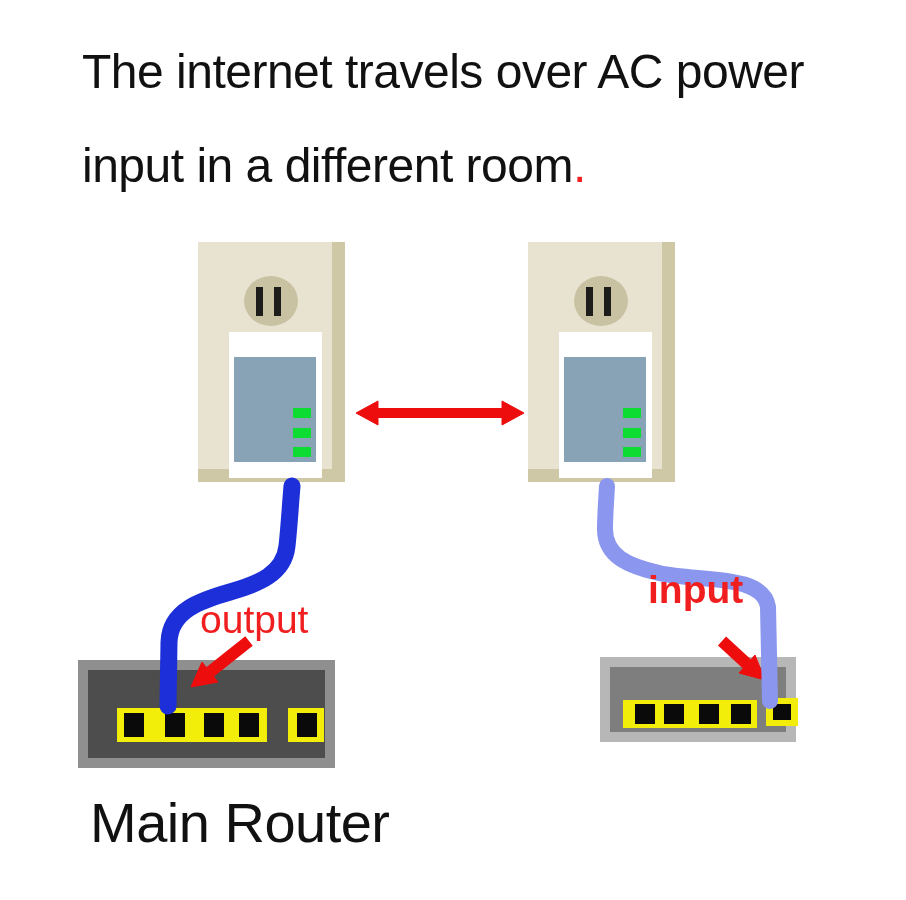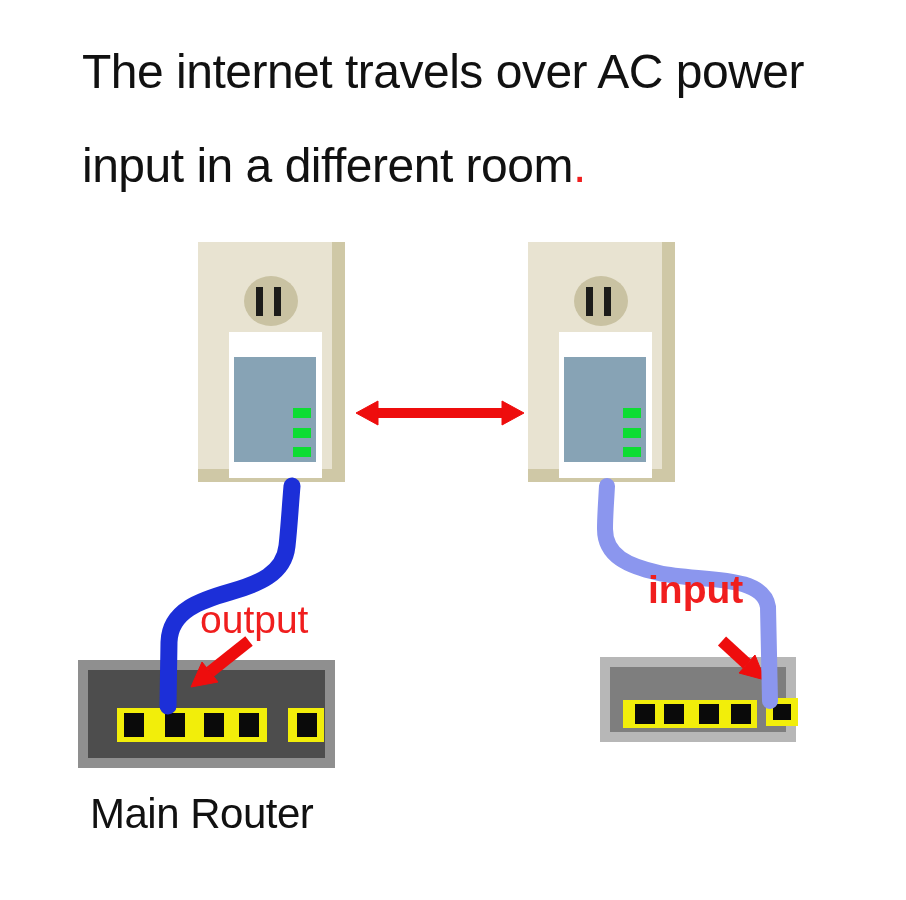--- a/index.html
+++ b/index.html
@@ -65,21 +65,21 @@
   .overlay{position:absolute;left:0;top:0;width:906px;height:900px;pointer-events:none;}
   .double-arrow{stroke:var(--red-arrow);fill:var(--red-arrow);}
   .annot-arrow{stroke:var(--red-arrow);fill:var(--red-arrow);}
   .cable-main{stroke:var(--cable-main);fill:none;stroke-width:17;stroke-linecap:round;}
   .cable-second{stroke:var(--cable-second);fill:none;stroke-width:16;stroke-linecap:round;}
 
   
   .annot-label{position:absolute;font-size:39px;color:var(--red-text);}
   .annot-label.output{left:200px;top:598px;}
   .annot-label.input{left:648px;top:568px;font-weight:bold;}
-  .caption{position:absolute;font-size:42px;color:var(--text);letter-spacing:-0.5px;}
+  .caption{position:absolute;font-size:56px;color:var(--text);letter-spacing:-0.5px;}
   .caption.main{left:90px;top:790px;}
   .caption.second{left:553px;top:790px;}
 </style>
 </head>
 <body>
 
 <div class="canvas">
 
   <div class="top-text">
     <span>The internet travels over AC power</span><br>

